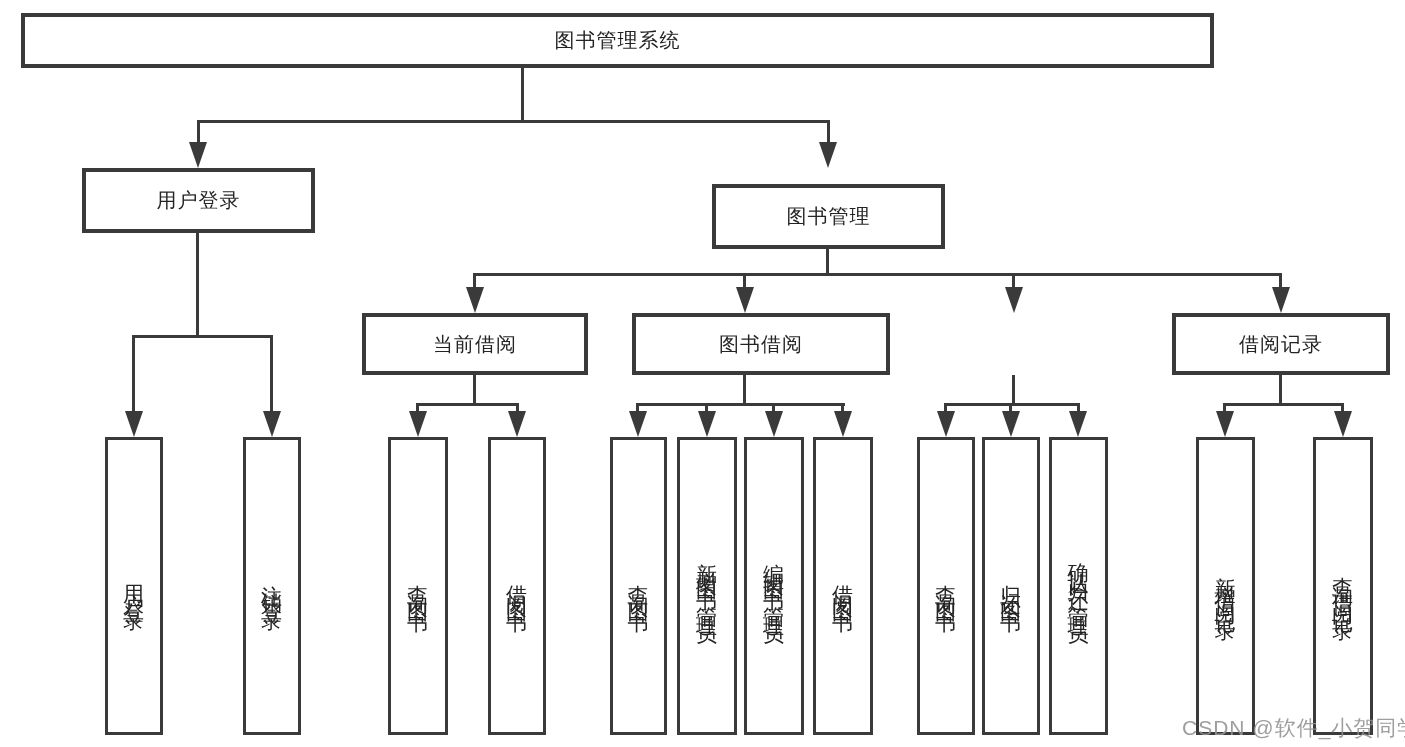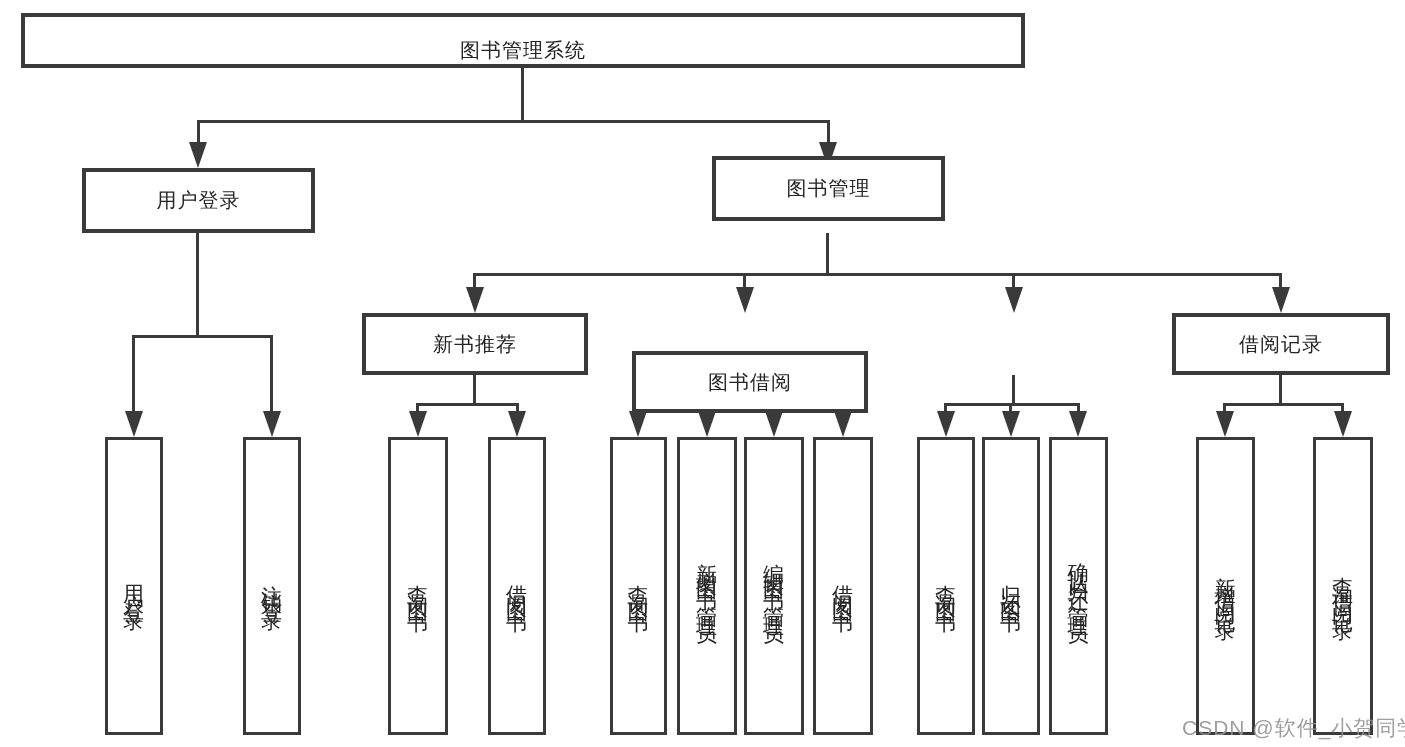--- a/index.html
+++ b/index.html
@@ -109,35 +109,35 @@
   <div class="ar" style="left:1002px;top:411px;"></div>
   <div class="ar" style="left:1069px;top:411px;"></div>
 
   <div class="ln" style="left:1279px;top:375px;width:3px;height:31px;"></div>
   <div class="ln" style="left:1223px;top:403px;width:121px;height:3px;"></div>
   <div class="ln" style="left:1223px;top:403px;width:3px;height:13px;"></div>
   <div class="ln" style="left:1341px;top:403px;width:3px;height:13px;"></div>
   <div class="ar" style="left:1216px;top:411px;"></div>
   <div class="ar" style="left:1334px;top:411px;"></div>
 
-  <div class="node" style="left:21px;top:13px;width:1004px;height:55px;align-items:flex-end;">
+  <div class="node" style="left:21px;top:13px;width:1193px;height:55px;">
     <span>图书管理系统</span>
   </div>
 
   <div class="node" style="left:82px;top:168px;width:233px;height:65px;">
     <span>用户登录</span>
   </div>
-  <div class="node" style="left:712px;top:156px;width:233px;height:65px;">
+  <div class="node" style="left:712px;top:184px;width:233px;height:65px;">
     <span>图书管理</span>
   </div>
 
   <div class="node" style="left:362px;top:313px;width:226px;height:62px;">
-    <span>新书推荐</span>
+    <span>当前借阅</span>
   </div>
-  <div class="node" style="left:632px;top:313px;width:236px;height:62px;margin-top:38px;">
+  <div class="node" style="left:632px;top:313px;width:258px;height:62px;">
     <span>图书借阅</span>
   </div>
   <div class="node" style="left:1172px;top:313px;width:218px;height:62px;">
     <span>借阅记录</span>
   </div>
 
   <div class="node leaf" style="left:105px;top:437px;width:58px;height:298px;">
     <span>用户登录</span>
   </div>
   <div class="node leaf" style="left:243px;top:437px;width:58px;height:298px;">

